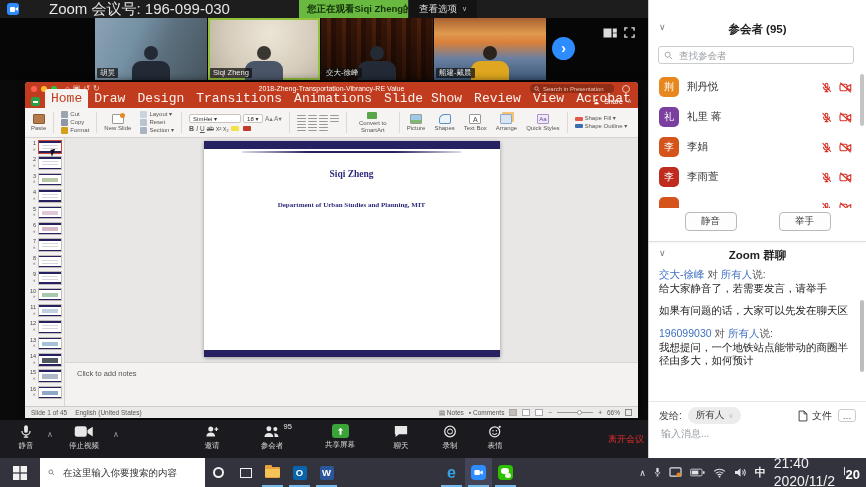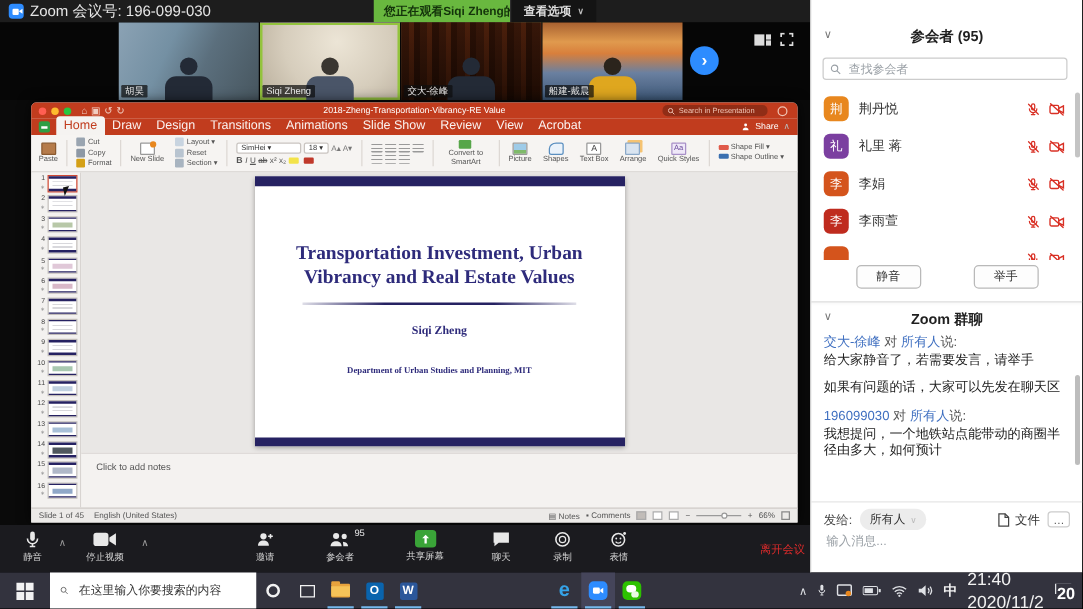--- a/index.html
+++ b/index.html
@@ -5,25 +5,25 @@
   html,body{margin:0;padding:0;background:#000;}
   *{box-sizing:border-box;}
   .screen{position:relative;width:866px;height:487px;background:#000;overflow:hidden;
           font-family:"Liberation Sans",sans-serif;-webkit-font-smoothing:antialiased;}
 
   
   .topbar{position:absolute;left:0;top:0;width:648px;height:18px;background:#1d1d1d;display:flex;align-items:center;}
   .zoom-badge{width:12px;height:12px;border-radius:3px;background:#2d8cff;margin:0 5px 0 7px;position:relative;}
   .zoom-badge::after{content:"";position:absolute;left:2.5px;top:3.5px;width:5px;height:5px;border-radius:1px;background:#fff;}
   .zoom-badge::before{content:"";position:absolute;right:1.5px;top:4px;border-top:2.5px solid transparent;border-bottom:2.5px solid transparent;border-right:3px solid #fff;}
-  .topbar-title{color:#e6e6e6;font-size:12px;}
+  .topbar-title{color:#e6e6e6;font-size:15px;margin-left:25px;}
   .watch-banner{position:absolute;left:299px;top:0;height:18px;padding:0 8px;background:#69b83f;color:#14330b;
                 font-size:9.5px;font-weight:bold;display:flex;align-items:center;}
   .view-options{position:absolute;left:408px;top:0;height:18px;padding:0 10px;background:#141414;border-left:1px solid #2e2e2e;
-                color:#ddd;font-size:9.5px;display:flex;align-items:center;gap:5px;font-weight:bold;}
+                color:#ddd;font-size:9.5px;display:flex;align-items:center;gap:5px;}
   .chev{font-size:7px;color:#bbb;}
 
   
   .strip{position:absolute;left:0;top:18px;width:648px;height:62px;background:#060606;}
   .v-tile{position:absolute;top:0;width:112px;height:62px;overflow:hidden;background:#333;}
   .v-tile.active{box-shadow:inset 0 0 0 2px #93c33d;}
   .scene-city{background:linear-gradient(115deg,#8ba2b4 0%,#7490a3 35%,#5b6f7d 60%,#47565f 100%);}
   .scene-room{background:radial-gradient(circle at 55% 25%,#ece5d6 0%,#d6cdbc 55%,#b7ac99 100%);}
   .scene-bookshelf{background:repeating-linear-gradient(90deg,#4e3220 0 6px,#6b452a 6px 10px,#3c2414 10px 15px),linear-gradient(#5a3a24,#2f1d10);background-blend-mode:overlay;}
   .scene-sunset{background:linear-gradient(180deg,#a86130 0%,#e09a4e 25%,#d87f3c 40%,#6a80a0 65%,#3e5878 100%);}
@@ -49,21 +49,21 @@
   .dot{width:6px;height:6px;border-radius:50%;margin-left:4px;}
   .dot.r{background:#ff5e52;margin-left:6px;}.dot.y{background:#febb2e;}.dot.g{background:#27c63f;}
   .tb-glyphs{color:#f2cdc0;font-size:8px;margin-left:8px;letter-spacing:3px;}
   .ppt-title{position:absolute;left:0;right:0;text-align:center;font-size:7px;color:#fff;}
   .ppt-search{position:absolute;right:24px;top:2px;width:84px;height:9px;background:rgba(0,0,0,.25);border-radius:4px;
               color:#f0c4b4;font-size:6px;display:flex;align-items:center;padding:0 4px;gap:3px;}
   .ppt-smiley{position:absolute;right:8px;top:2.5px;width:8px;height:8px;border:1px solid #f0c4b4;border-radius:50%;}
   .ppt-tabrow{height:13px;background:#c13c1e;display:flex;align-items:flex-end;padding-left:4px;position:relative;}
   .ppt-appicon{width:9px;height:9px;background:#2e9e44;border-radius:2px;margin:0 5px 2px 2px;position:relative;}
   .ppt-appicon::after{content:"";position:absolute;left:2px;top:3.5px;width:5px;height:2px;background:#fff;}
-  .ppt-tab{color:rgba(255,255,255,.93);font-size:10px;padding:2px 6px;}
+  .ppt-tab{color:rgba(255,255,255,.93);font-size:13px;padding:2px 6px;font-family:Liberation Mono, monospace;}
   .ppt-tab.active{background:#f5f3f1;color:#c13c1e;border-radius:3px 3px 0 0;}
   .ppt-share{position:absolute;right:6px;top:2px;color:#fff;font-size:7px;display:flex;gap:4px;align-items:center;}
 
   .ribbon{height:30px;background:#f6f4f2;border-bottom:1px solid #d6d2cf;display:flex;align-items:stretch;
           padding:2px 4px;gap:5px;overflow:hidden;white-space:nowrap;color:#444;font-size:6px;}
   .rg{display:flex;flex-direction:column;justify-content:center;align-items:center;gap:1px;padding:0 2px;}
   .rg.rows{align-items:flex-start;justify-content:center;}
   .rsep{width:1px;background:#ddd8d4;margin:2px 0;}
   .chip{display:inline-block;width:7px;height:7px;border-radius:1px;vertical-align:middle;margin-right:2px;}
   .bigicon{width:12px;height:10px;border-radius:1px;}
@@ -460,21 +460,20 @@
               <span class="t-meta">16<i>∗</i></span>
               <span class="t-thumb">
                 <span class="fill" style="background:#90a8c8;"></span>
               </span>
             </div>
           </div>
         <div class="main-col">
           <div class="slide-area">
             <div class="slide">
               <div class="bar-top"></div>
-              <div class="slide-title">Transportation Investment, Urban Vibrancy and Real Estate Values</div>
               <div class="slide-rule"></div>
               <div class="slide-author">Siqi Zheng</div>
               <div class="slide-affil">Department of Urban Studies and Planning, MIT</div>
               <div class="bar-bot"></div>
             </div>
           </div>
           <div class="notes">
             <span>Click to add notes</span>
           </div>
         </div>

